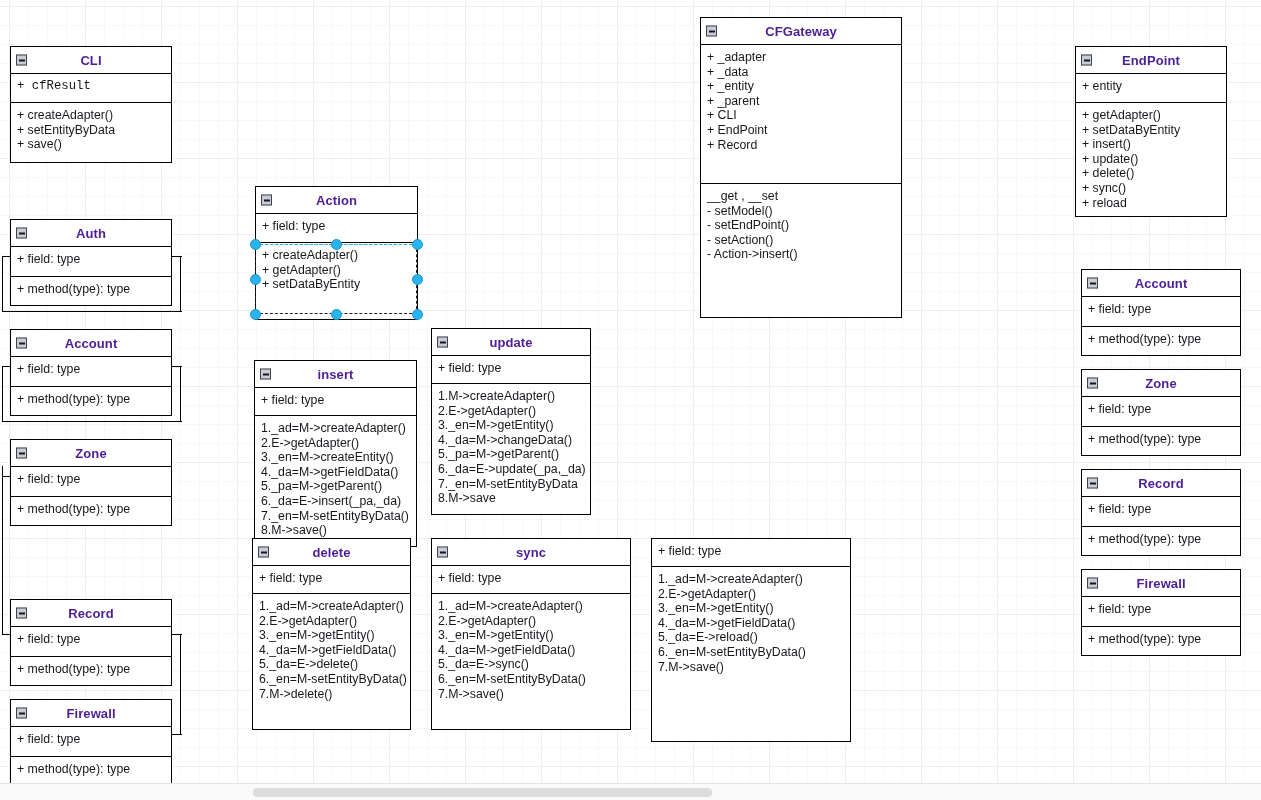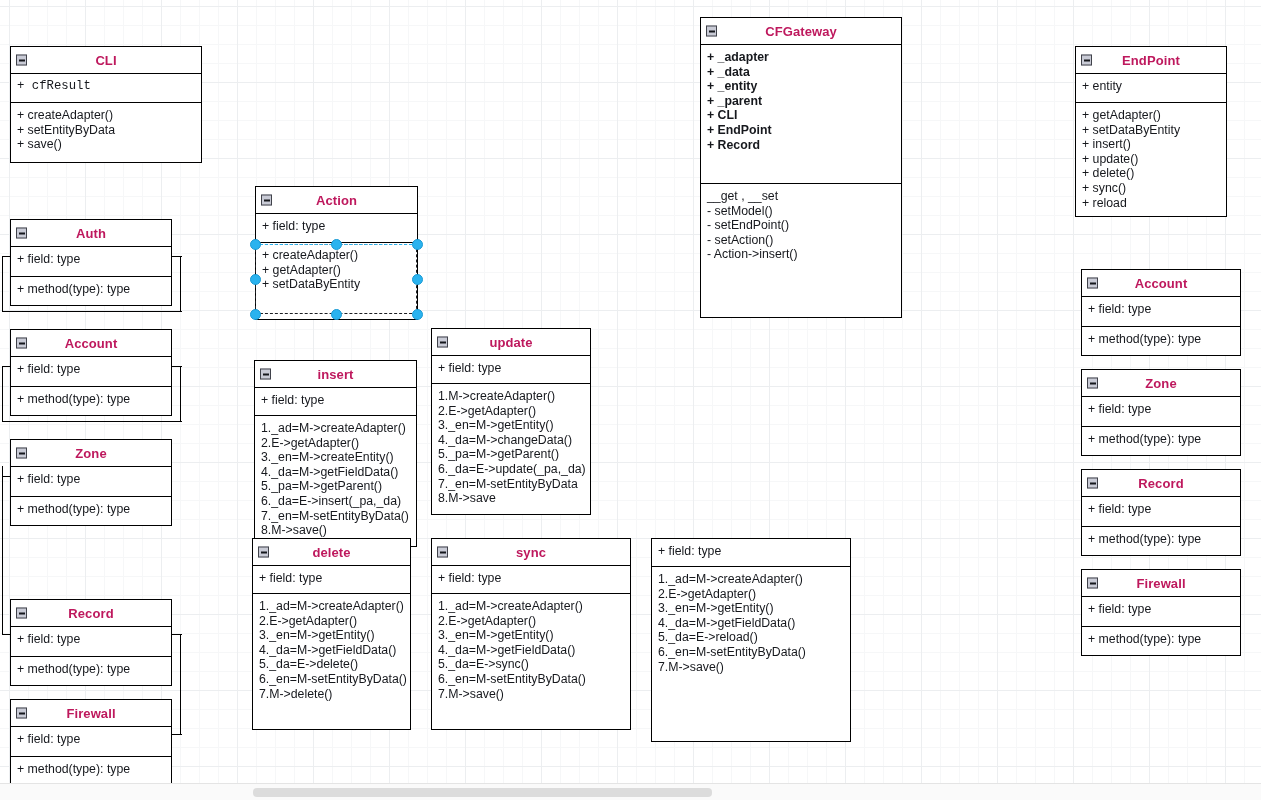--- a/index.html
+++ b/index.html
@@ -46,21 +46,21 @@
     border-bottom: 1.6px solid #000000;
     display: flex;
     align-items: center;
     justify-content: center;
     box-sizing: border-box;
   }
   .uml-title {
     font-weight: bold;
     font-size: 13px;
     letter-spacing: 0.1px;
-    color: #be185d;
+    color: #4c1d95;
     line-height: 1;
     white-space: nowrap;
   }
   .collapse-icon {
     position: absolute;
     left: 5px;
     top: 50%;
     transform: translateY(-50%);
     width: 11px;
     height: 11px;
@@ -182,40 +182,40 @@
   <div class="assoc-label" style="left:12px; top:246px;">parent</div>
   <div class="assoc-label" style="left:12px; top:356px;">parent</div>
   <div class="assoc-label" style="left:148px; top:356px;">child</div>
   <div class="assoc-label" style="left:12px; top:456px;">parent</div>
   <div class="assoc-label" style="left:12px; top:466px;">parent</div>
   <div class="assoc-label" style="left:148px; top:466px;">child</div>
   <div class="assoc-label" style="left:148px; top:624px;">child</div>
   <div class="assoc-label" style="left:148px; top:724px;">child</div>
 
   <div id="class-layer">
-      <div class="uml-class" style="left: 10px; top: 46px; width: 192px; height: 117px;">
+      <div class="uml-class" style="left: 10px; top: 46px; width: 162px; height: 117px;">
         <div class="uml-header">
           <span class="collapse-icon"></span>
           <span class="uml-title">CLI</span>
         </div>
         <div class="uml-section divided" style="height: 29px; font-family: Liberation Mono, monospace;">
           <div class="uml-row">+ cfResult</div>
         </div>
         <div class="uml-section">
           <div class="uml-row">+ createAdapter()</div>
           <div class="uml-row">+ setEntityByData</div>
           <div class="uml-row">+ save()</div>
         </div>
       </div>
       <div class="uml-class" style="left: 700px; top: 17px; width: 202px; height: 301px;">
         <div class="uml-header">
           <span class="collapse-icon"></span>
           <span class="uml-title">CFGateway</span>
         </div>
-        <div class="uml-section divided" style="height: 139px; font-weight: bold;">
+        <div class="uml-section divided" style="height: 139px;">
           <div class="uml-row">+ _adapter</div>
           <div class="uml-row">+ _data</div>
           <div class="uml-row">+ _entity</div>
           <div class="uml-row">+ _parent</div>
           <div class="uml-row">+ CLI</div>
           <div class="uml-row">+ EndPoint</div>
           <div class="uml-row">+ Record</div>
         </div>
         <div class="uml-section">
           <div class="uml-row">__get , __set</div>

